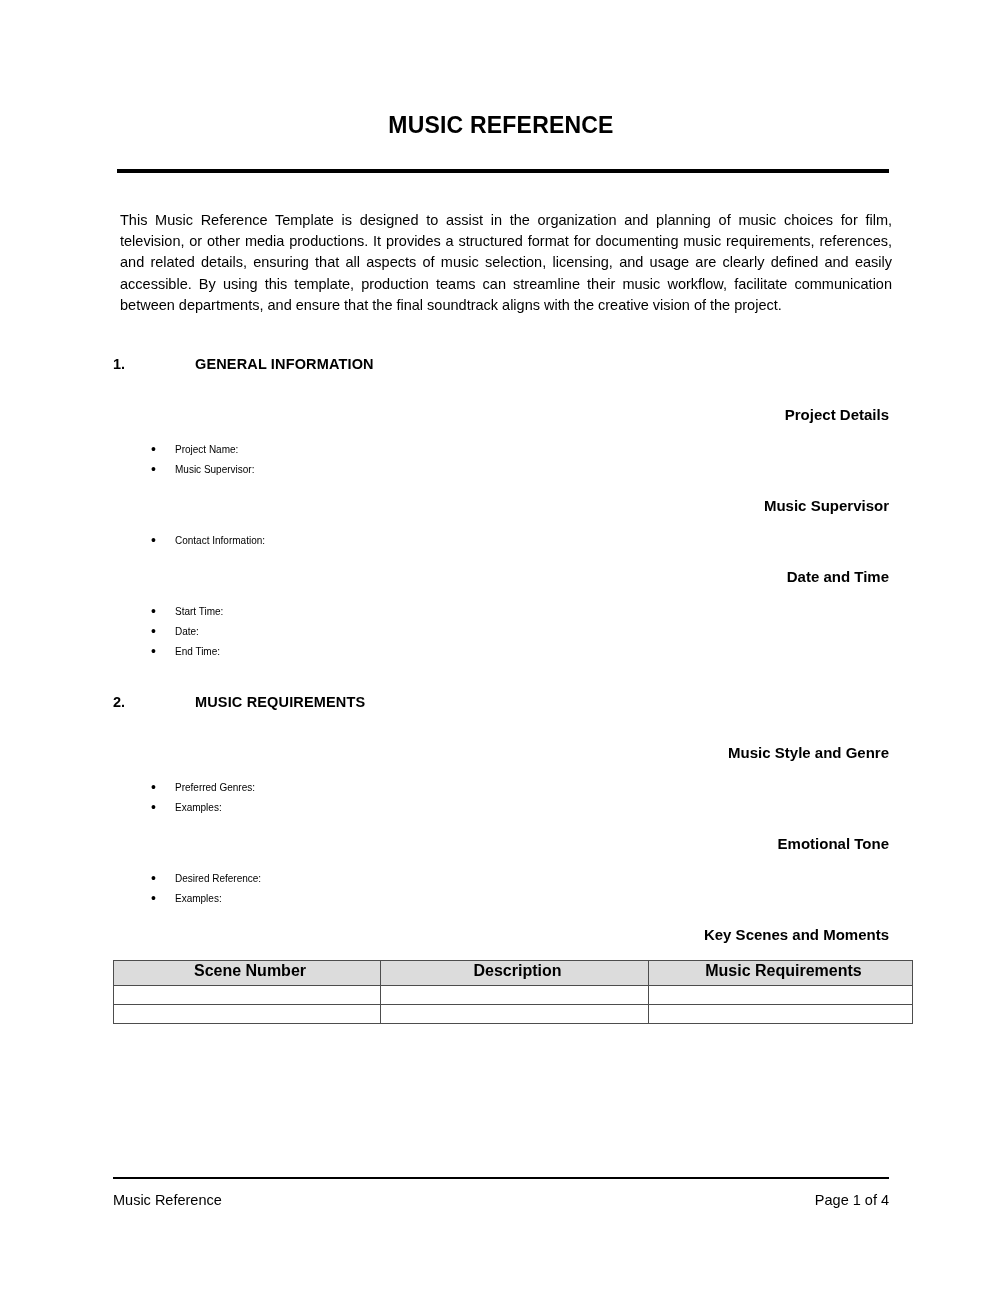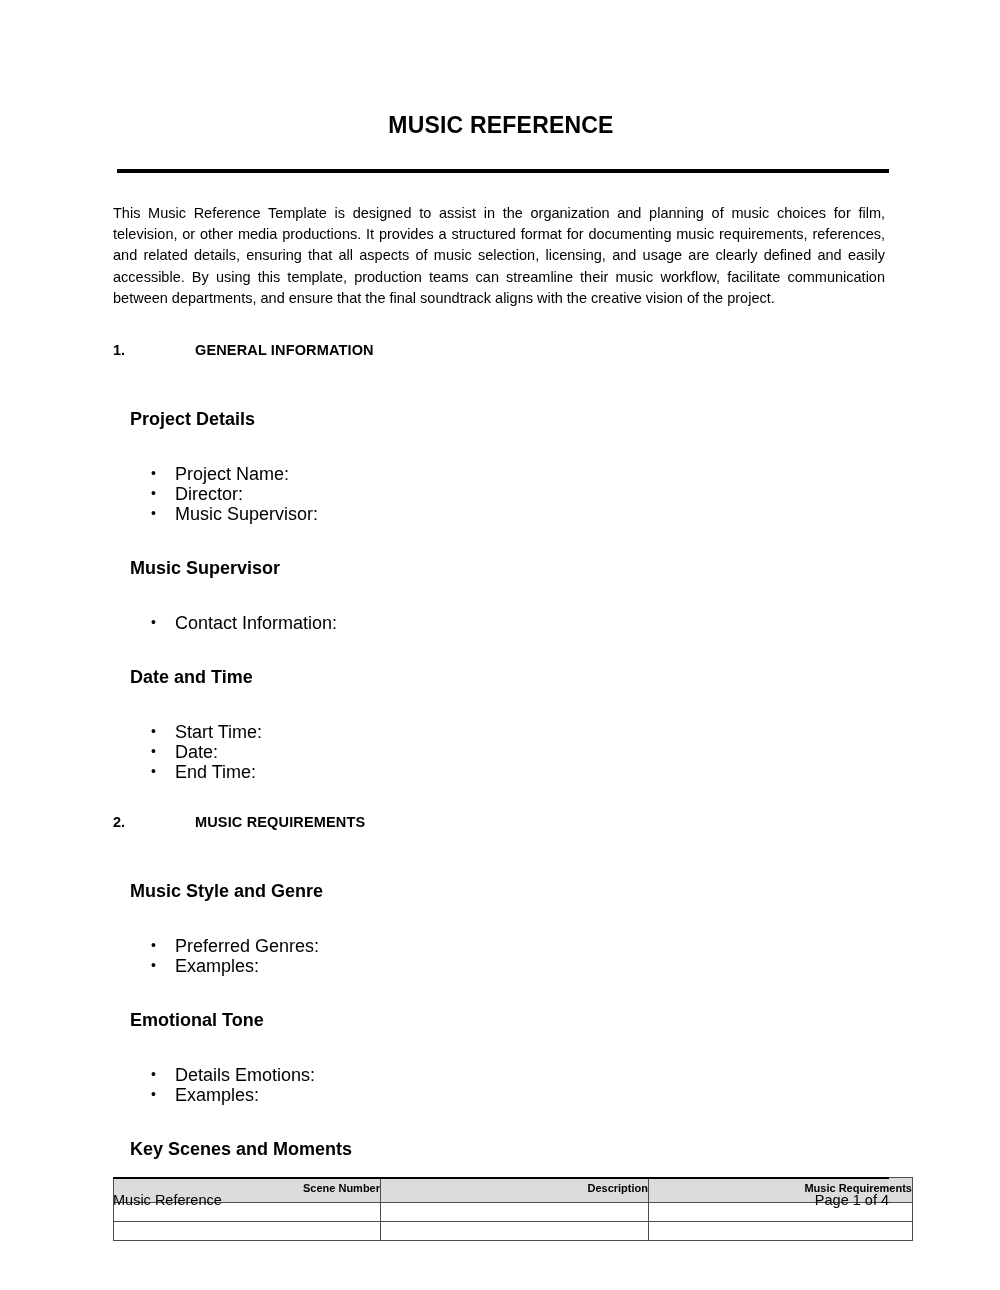--- a/index.html
+++ b/index.html
@@ -45,21 +45,21 @@
   .title-rule {
     margin-top: 29px;
     margin-left: 4px;
     width: 772px;
     height: 4px;
     background: #000000;
   }
 
   
   .intro {
-    margin: 0;
+    margin: 7px;
     padding-top: 30px;
     font-size: 14.5px;
     line-height: 21.4px;
     text-align: justify;
     text-justify: inter-word;
     width: 772px;
   }
 
   
   .section-heading {
@@ -73,33 +73,34 @@
     display: inline-block;
     width: 34px;
     flex: 0 0 34px;
   }
   .section-heading .txt {
     letter-spacing: 0.15px;
     margin-left: 48px;
   }
 
   .sub-heading {
-    margin: 17px;
-    font-size: 18px;
-    font-weight: bold;
+    margin: 0;
+    font-size: 15px;
+    font-weight: bold;
+    text-align: right;
   }
 
   
   .bullets {
     margin: 0;
     padding: 0;
     list-style: none;
   }
   .bullets li {
-    font-size: 18px;
+    font-size: 10px;
     line-height: 20px;
     padding-left: 62px;
     position: relative;
   }
   .bullets li::before {
     content: "\2022";
     position: absolute;
     left: 38px;
     top: -1px;
     font-size: 14px;
@@ -119,23 +120,23 @@
     table-layout: fixed;
   }
   .scene-table th,
   .scene-table td {
     border: 1px solid #4d4d4d;
     padding: 0;
     vertical-align: top;
   }
   .scene-table th {
     background: #dcdcdc;
-    font-size: 11px;
-    font-weight: bold;
-    text-align: right;
+    font-size: 16px;
+    font-weight: bold;
+    text-align: center;
     height: 21px;
     padding: 1px 0 2px 6px;
     line-height: 18px;
   }
   .scene-table td {
     height: 18px;
   }
   .col-1 { width: 260px; }
   .col-2 { width: 261px; }
   .col-3 { width: 257px; }
@@ -177,21 +178,20 @@
       <span class="num">1.</span>
       <span class="txt">GENERAL INFORMATION</span>
     </div>
 
     <div class="sp-sec-bot"></div>
 
     <div class="sub-heading">Project Details</div>
     <div class="sp-sub-bot"></div>
     <ul class="bullets">
       <li>Project Name:</li>
-      <li>Director:</li>
       <li>Music Supervisor:</li>
     </ul>
 
     <div class="sp-list-bot"></div>
 
     <div class="sub-heading">Music Supervisor</div>
     <div class="sp-sub-bot"></div>
     <ul class="bullets">
       <li>Contact Information:</li>
     </ul>
@@ -220,21 +220,21 @@
     <ul class="bullets">
       <li>Preferred Genres:</li>
       <li>Examples:</li>
     </ul>
 
     <div class="sp-list-bot"></div>
 
     <div class="sub-heading">Emotional Tone</div>
     <div class="sp-sub-bot"></div>
     <ul class="bullets">
-      <li>Details Emotions:</li>
+      <li>Desired Reference:</li>
       <li>Examples:</li>
     </ul>
 
     <div class="sp-list-bot"></div>
 
     <div class="sub-heading">Key Scenes and Moments</div>
 
     <table class="scene-table">
       <thead>
         <tr>

